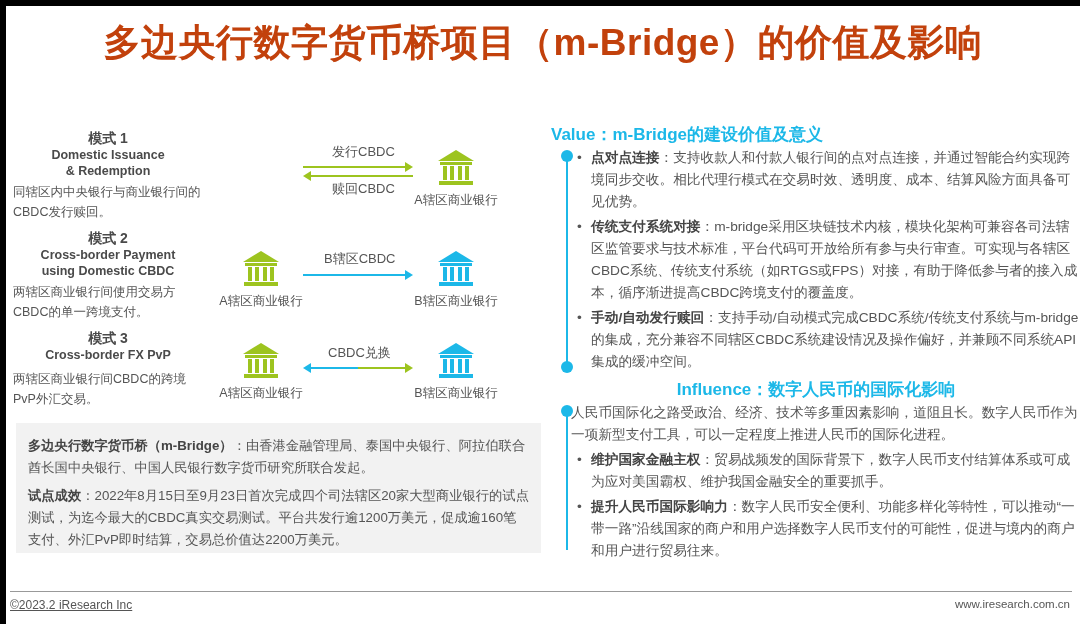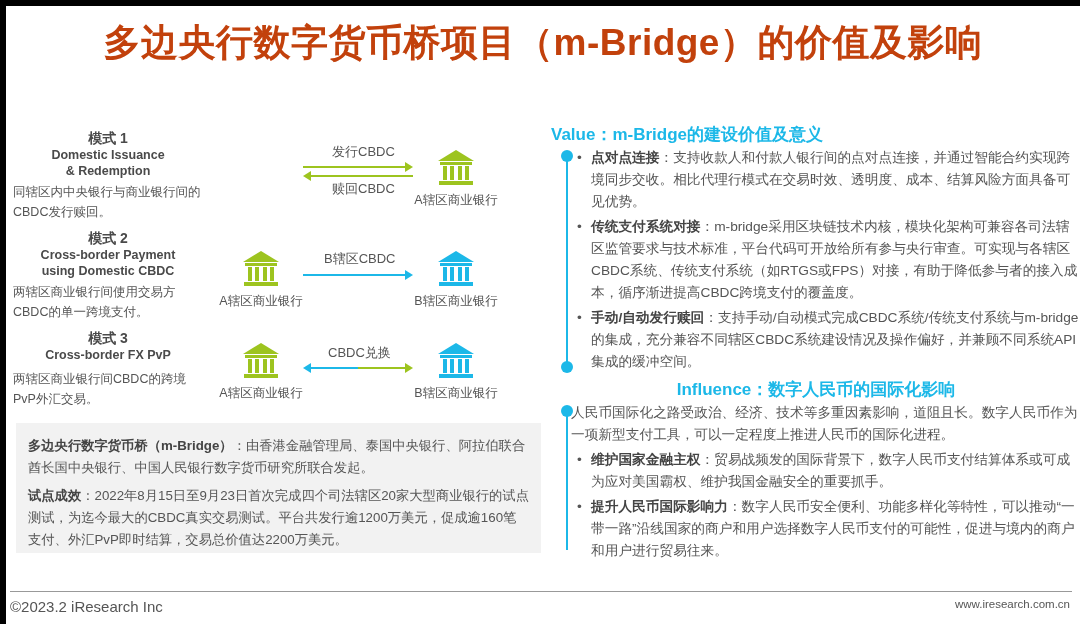--- a/index.html
+++ b/index.html
@@ -31,21 +31,21 @@
   .sec-body { position: relative; padding-left: 40px; font-size: 13.7px; color: #555; line-height: 22px; }
   .timeline { position: absolute; left: 15px; width: 2px; background: #1cb8e8; }
   .dot { position: absolute; left: 10px; width: 12px; height: 12px; border-radius: 50%; background: #1cb8e8; }
   .bullet { position: relative; }
   .bullet .mark { position: absolute; left: -14px; top: 0; color: #555; }
   .bullet b { color: #444; }
   .plain { padding-left: 0; margin-left: -20px; }
 
   .source { position: absolute; left: 4px; top: 562px; font-size: 11.5px; color: #555; }
   .divider { position: absolute; left: 4px; top: 585px; width: 1062px; height: 1px; background: #999; }
-  .footer-left { position: absolute; left: 4px; top: 592px; font-size: 15px; color: #555; }
+  .footer-left { position: absolute; left: 4px; top: 592px; font-size: 12px; color: #555; text-decoration: underline; }
   .footer-right { position: absolute; right: 10px; top: 592px; font-size: 11.5px; color: #555; }
 </style>
 </head>
 <body>
 
 <div class="page">
   <div class="title">多边央行数字货币桥项目（m-Bridge）的价值及影响</div>
 
   <div class="mode" style="top:124px;">
     <div class="mode-label">模式 1</div>

